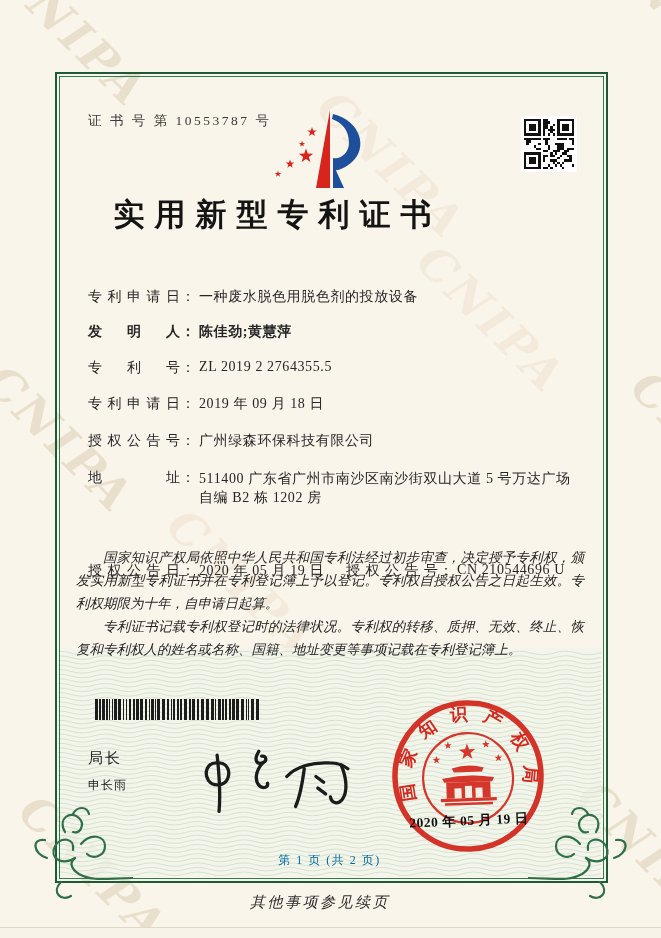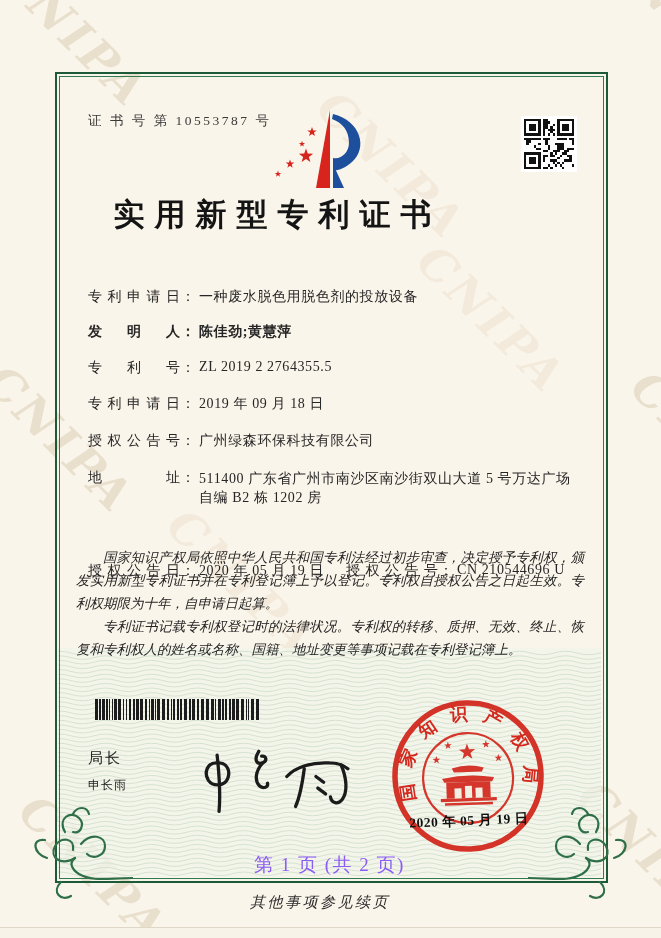--- a/index.html
+++ b/index.html
@@ -40,21 +40,21 @@
   .barcode{position:absolute;left:95px;top:699px;width:170px;height:21px;}
   .director-title{position:absolute;left:88px;top:749px;font-family:"Liberation Sans","DejaVu Sans",sans-serif;
                   font-size:15px;letter-spacing:2px;color:#222;}
   .director-name{position:absolute;left:88px;top:777px;font-family:"Liberation Sans","DejaVu Sans",sans-serif;
                  font-size:12px;letter-spacing:1px;color:#222;text-align:right;}
   .signature{position:absolute;left:192px;top:730px;width:180px;height:92px;}
   .seal{position:absolute;left:388px;top:696px;width:160px;height:160px;transform:rotate(-2deg);}
   .seal-date{position:absolute;left:398px;top:812px;width:142px;text-align:center;font-size:13.5px;
              font-weight:600;letter-spacing:0.5px;color:#101010;transform:rotate(-2.5deg);}
   .page-info{position:absolute;left:55px;top:852px;width:549px;text-align:center;
-             font-size:19px;letter-spacing:1.5px;color:#8b5cf6;}
+             font-size:12px;letter-spacing:1.5px;color:#0369a1;}
   .continuation{position:absolute;left:0;top:893px;width:640px;text-align:center;font-size:15px;
                 letter-spacing:2.5px;font-style:italic;color:#2e2e2e;}
   .page-edge{position:absolute;left:0;right:0;bottom:0;height:10px;background:#f7f3e8;border-top:1px solid #ded7c6;}
 </style>
 </head>
 <body>
 
 <div class="page">
 
   <span class="wm" style="left:-20px;top:6px;">CNIPA</span>

